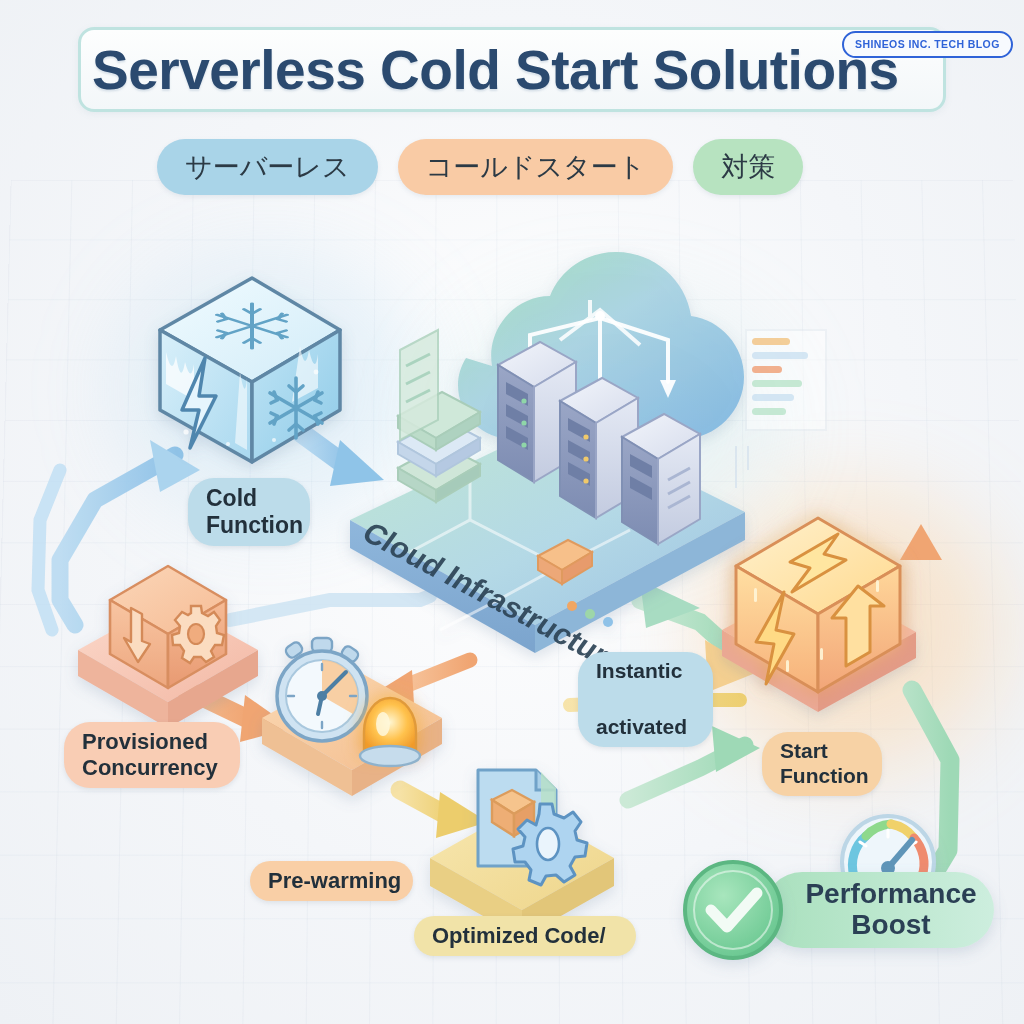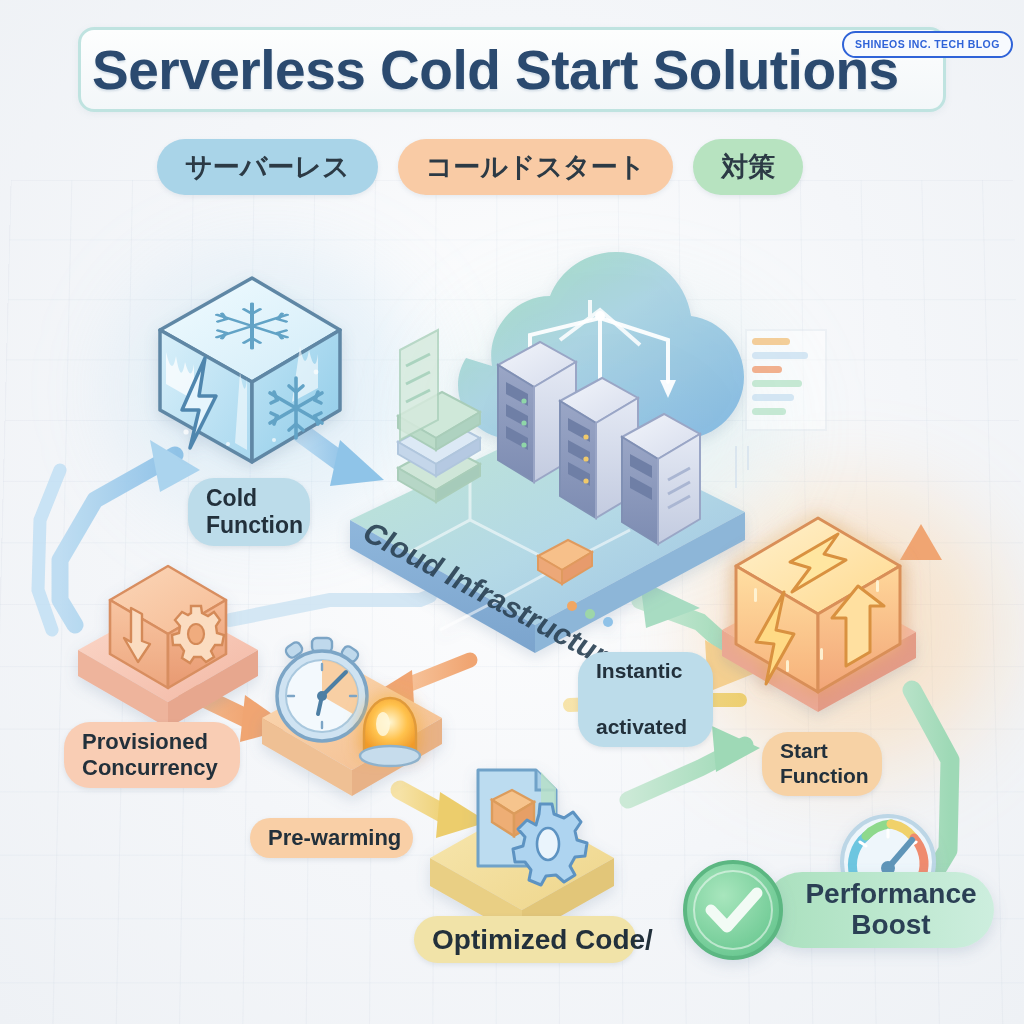--- a/index.html
+++ b/index.html
@@ -49,21 +49,21 @@
     background:#f7fafe;
     color:#2f63d8; font-size:10.5px; font-weight:700; letter-spacing:.4px;
     white-space:nowrap;
   }
 
   
   .tags{ position:absolute; left:157px; top:139px; display:flex; gap:20px; align-items:center; }
   .tag{
     height:56px; display:flex; align-items:center; justify-content:center;
     padding:8px 28px; border-radius:28px;
-    font-size:27px; font-weight:700; color:#2c3a45;
+    font-size:27px; font-weight:400; color:#2c3a45;
     box-shadow:0 2px 5px rgba(120,140,160,.14);
     white-space:nowrap;
   }
   .tag.blue  { background:#a9d4e8; }
   .tag.peach { background:#f9cba5; }
   .tag.green { background:#b7e3c0; }
 
   
   .pill{
     position:absolute; display:flex; flex-direction:column;
@@ -546,25 +546,25 @@
   <div class="pill" style="left:188px;top:478px;width:122px;background:#bcdcea;font-size:23px;">
     <span>Cold</span>
     <span>Function</span>
   </div>
 
   <div class="pill" style="left:64px;top:722px;width:176px;background:#f9cdb4;font-size:22px;">
     <span>Provisioned</span>
     <span>Concurrency</span>
   </div>
 
-  <div class="pill" style="left:250px;top:818px;width:163px;height:40px;background:#f9cfa6;font-size:22px;">
+  <div class="pill" style="left:250px;top:861px;width:163px;height:40px;background:#f9cfa6;font-size:22px;">
     <span>Pre-warming</span>
   </div>
 
-  <div class="pill" style="left:414px;top:916px;width:222px;background:#f1e3a8;font-size:28px;">
+  <div class="pill" style="left:414px;top:916px;width:222px;background:#f1e3a8;font-size:22px;">
     <span>Optimized Code/</span>
   </div>
 
   <div class="pill" style="left:578px;top:652px;width:135px;background:#bcdcea;font-size:21px;gap:31px;">
     <span>Instantic</span>
     <span>activated</span>
   </div>
 
   <div class="pill" style="left:762px;top:732px;width:120px;background:#f7d2a5;font-size:21px;">
     <span>Start</span>

